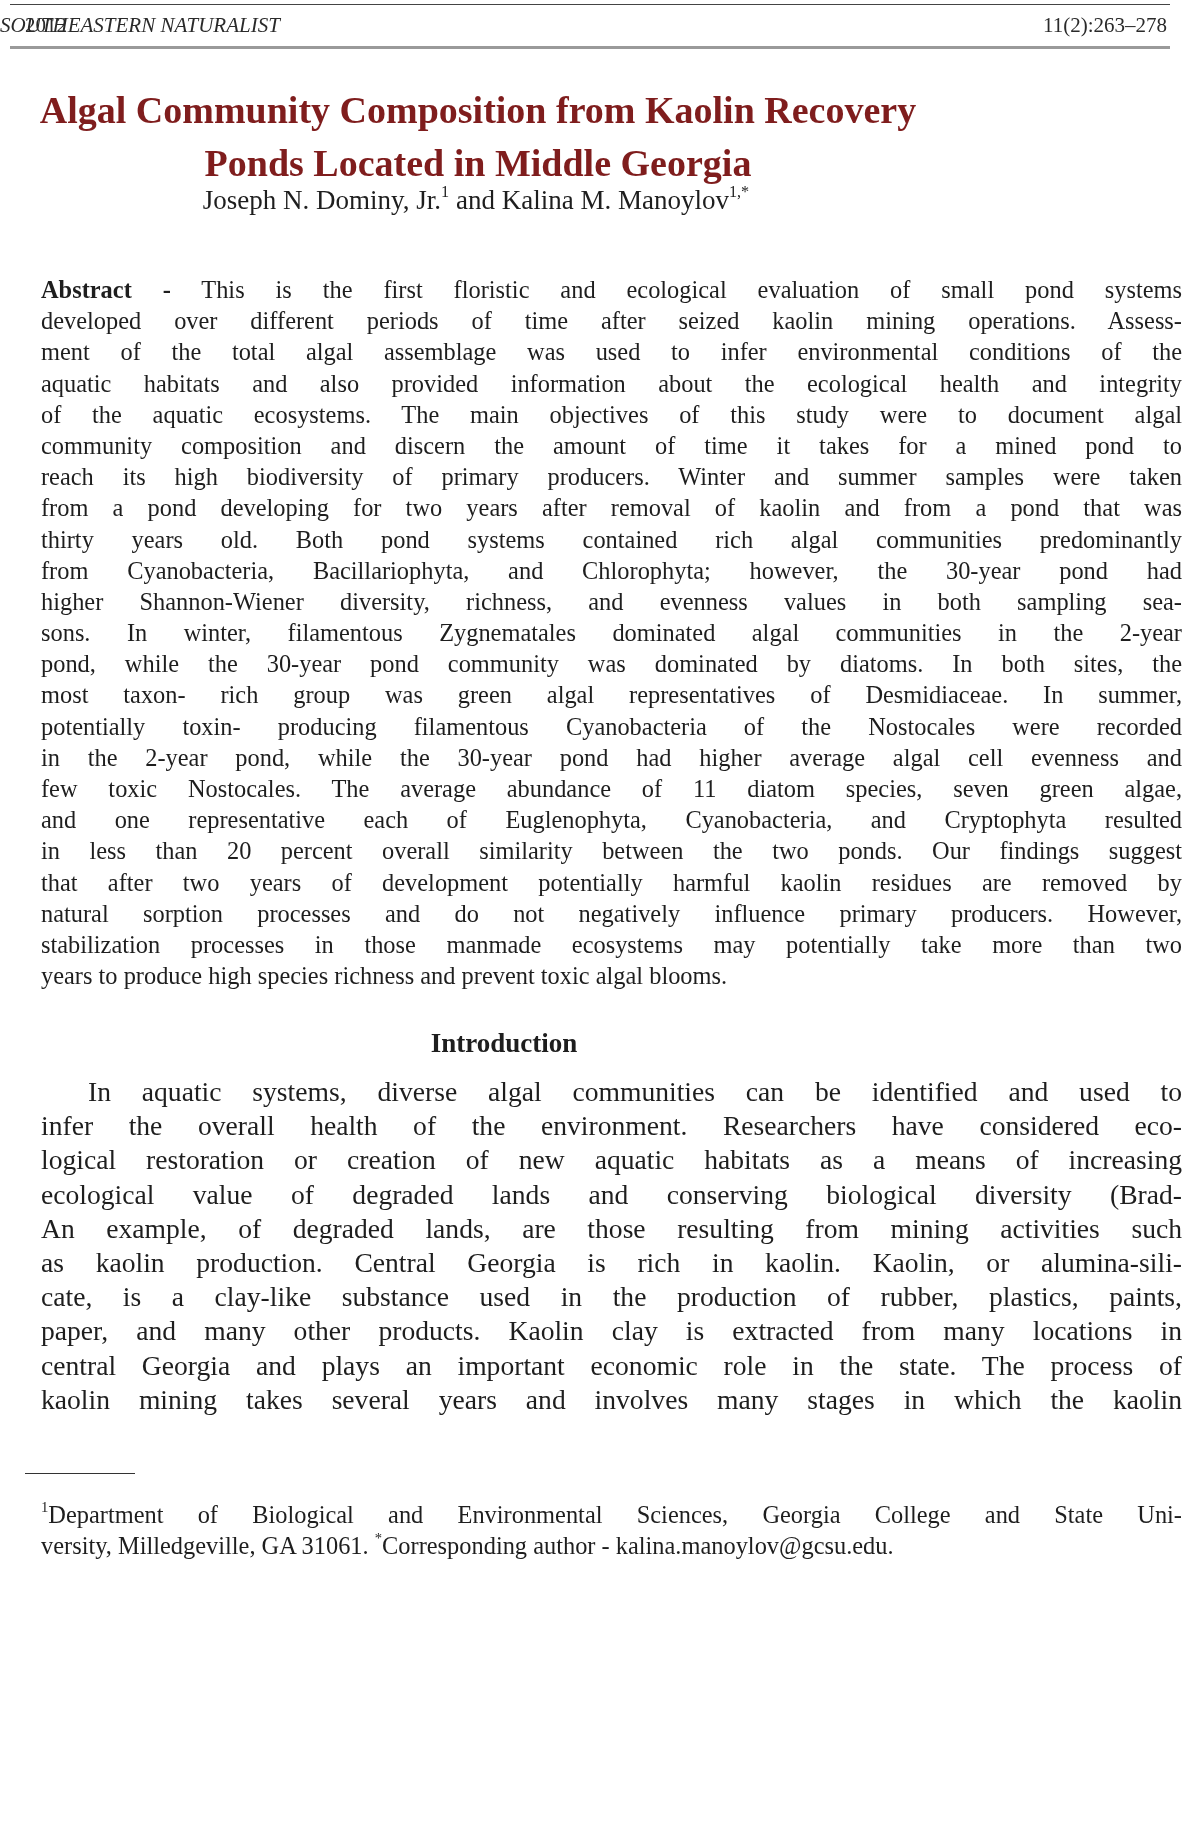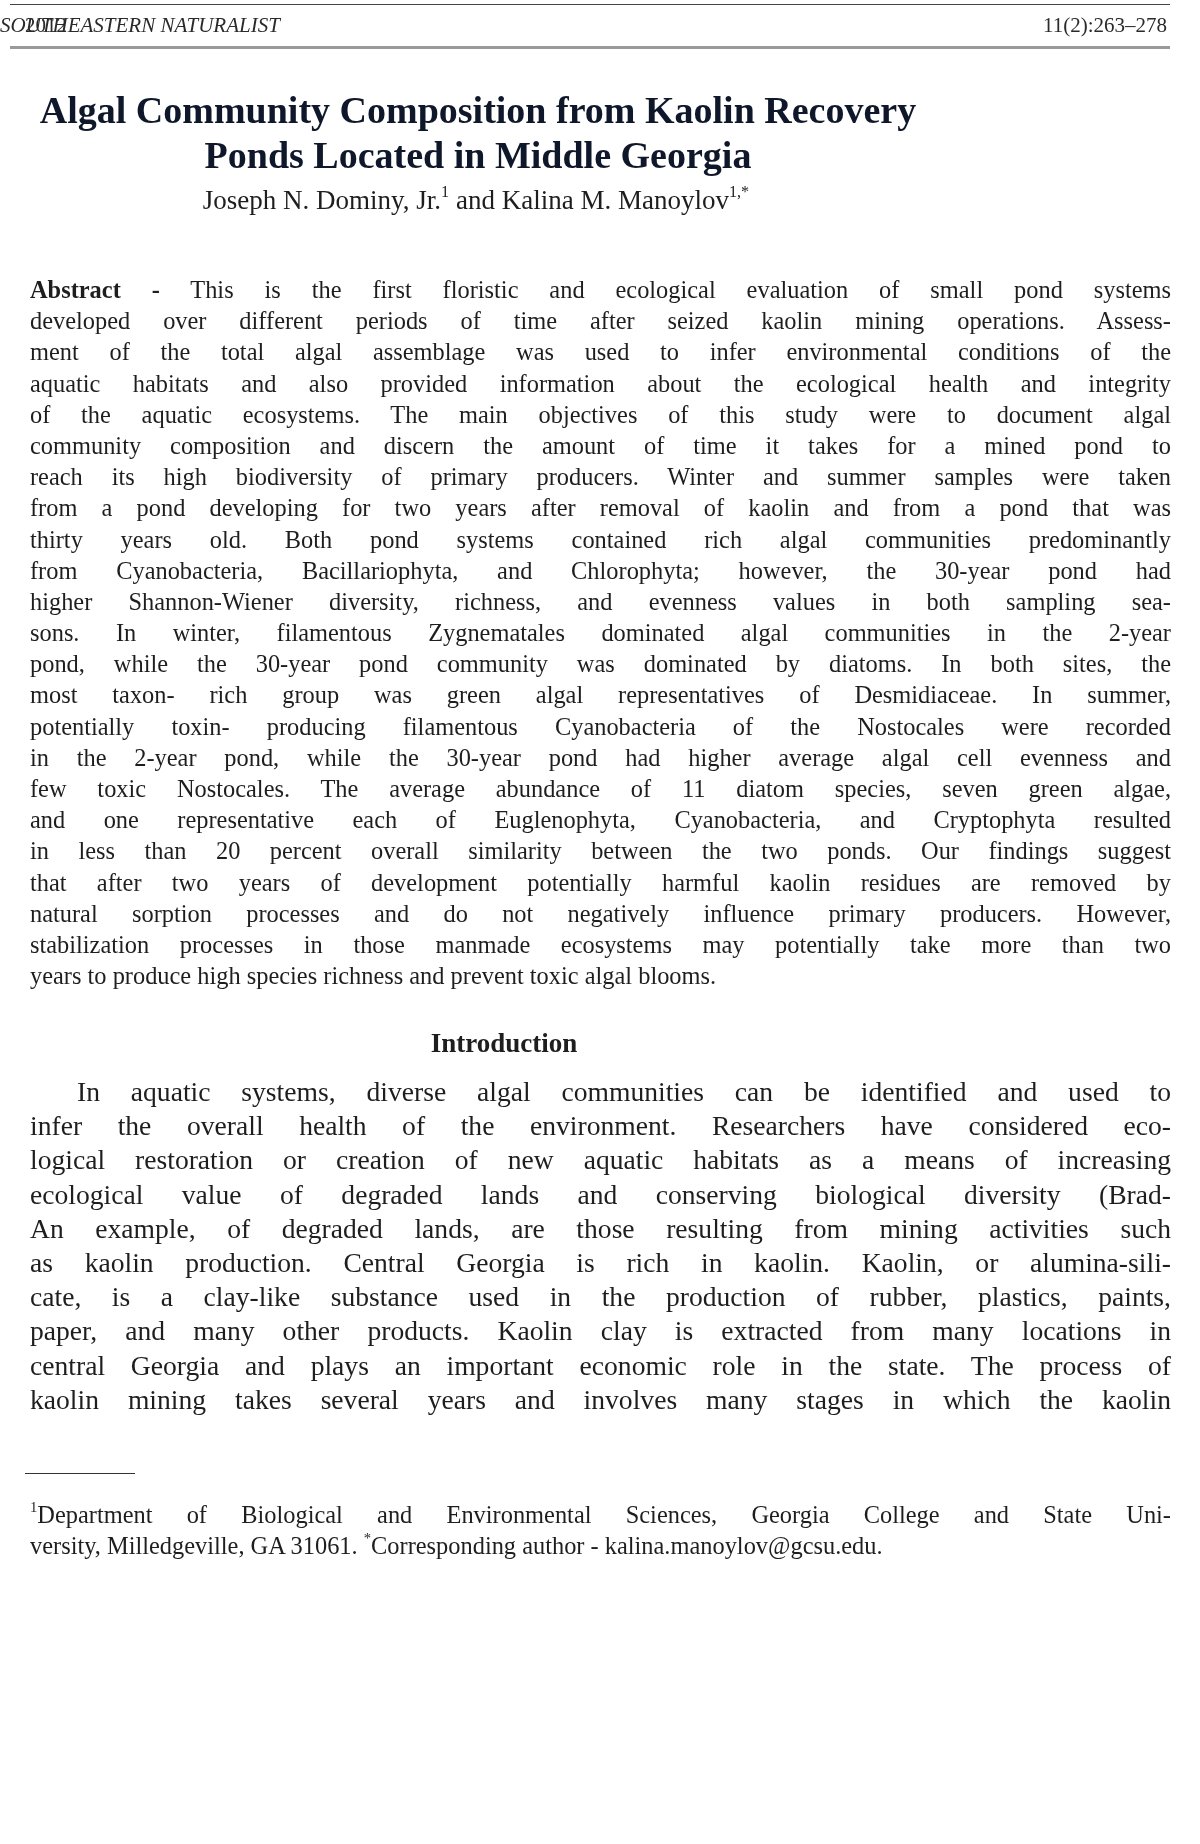--- a/index.html
+++ b/index.html
@@ -6,26 +6,26 @@
   body { width:1200px; height:1844px; position:relative; overflow:hidden;
          font-family:"Liberation Serif", "DejaVu Serif", serif; color:#1e1e1e; }
   .rule { position:absolute; left:10px; width:1160px; background:#555; }
   #rule-top { top:4px; height:1px; background:#444; }
   #rule-bottom { top:46px; height:3px; background:#9a9a9a; }
   .running-head { position:absolute; top:10px; height:30px; font-size:21px; line-height:30px; color:#2a2a2a; }
   #rh-year { left:25px; }
   #rh-journal { left:0; width:1200px; font-style:italic; letter-spacing:0px; }
   #rh-vol { right:33px;margin-left:16px; }
   .title { position:absolute; left:0; width:956px; text-align:center; font-weight:bold;
-           font-size:38px; line-height:46px; color:#0f172a; }
+           font-size:38px; line-height:46px; color:#7f1d1d; }
   #title-1 { top:87px; }
-  #title-2 { top:132px; }
+  #title-2 { top:140px; }
   #authors { position:absolute; top:183px; left:0; width:952px; text-align:center; font-size:27px; line-height:34px; }
   sup { font-size:60%; line-height:0; position:relative; top:-0.1em; vertical-align:super; }
-  .block { position:absolute; left:30px; width:1141px; }
+  .block { position:absolute; left:41px; width:1141px; }
   .line { display:block; white-space:nowrap; text-align:justify; text-align-last:justify; overflow:visible; }
   .line.last { text-align-last:left; }
   #abstract { top:274px; font-size:24.4px; }
   #abstract .line { height:31.2px; line-height:31.2px; }
   .abs-label { font-weight:bold; }
   #intro-heading { position:absolute; top:1025px; left:0; width:1008px; text-align:center;
                    font-weight:bold; font-size:27px; line-height:36px; }
   #intro { top:1075px; font-size:27.6px; }
   #intro .line { height:34.2px; line-height:34.2px; }
   #intro .indent { padding-left:47px; }

